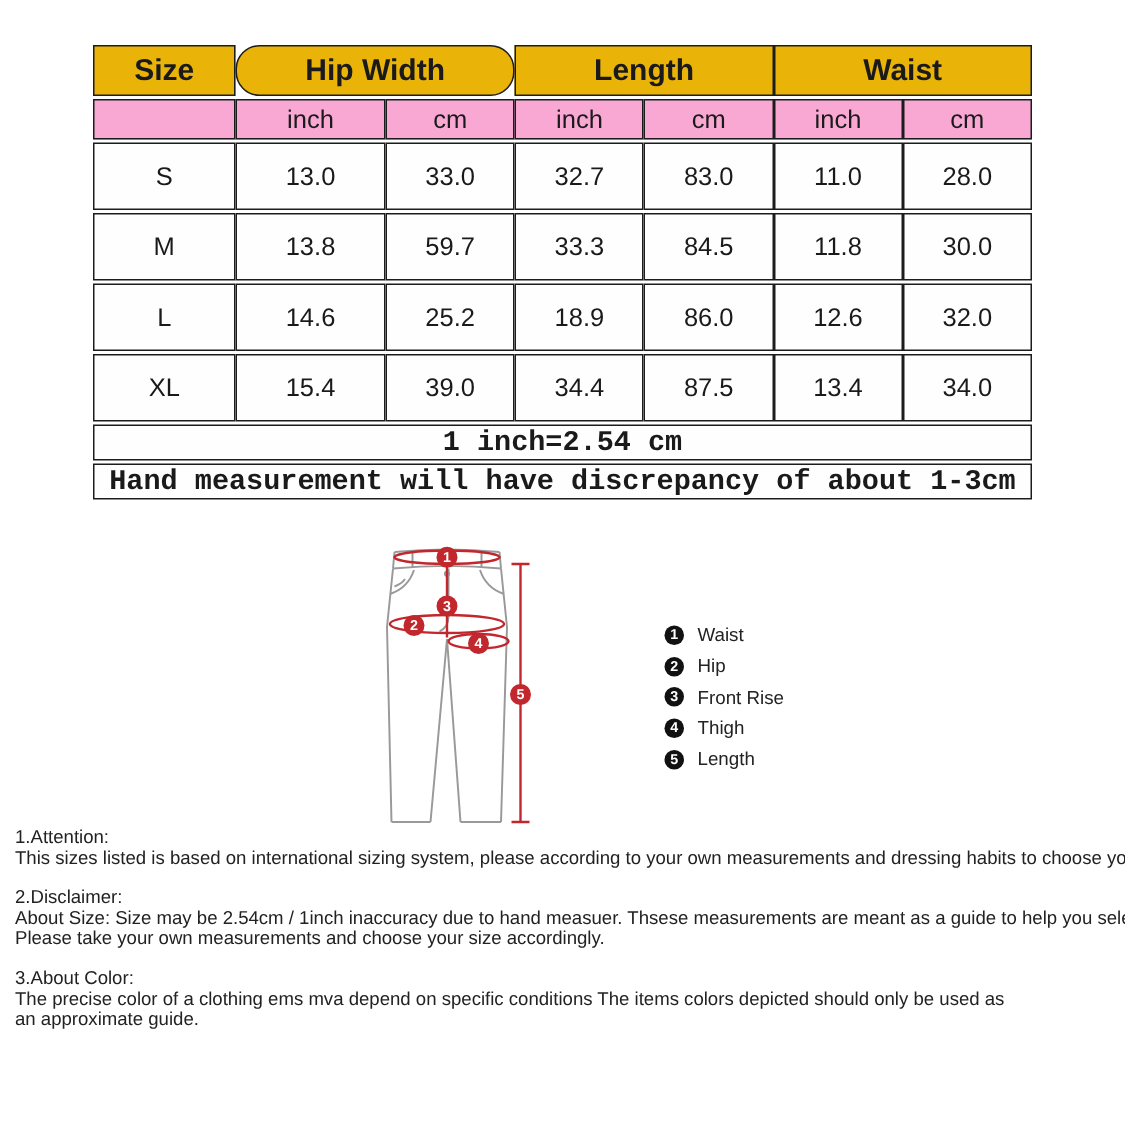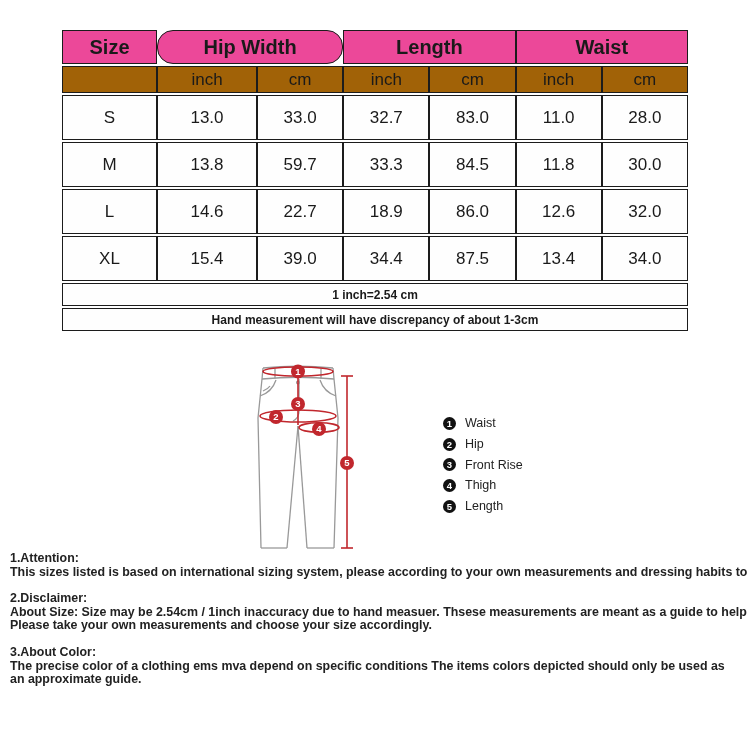--- a/index.html
+++ b/index.html
@@ -21,26 +21,26 @@
     table-layout: fixed;
     text-align: center;
   }
   table.size-chart td {
     border: 1px solid #1c1c1c;
     background: #fefefe;
     padding: 0;
     overflow: hidden;
     vertical-align: middle;
   }
-  tr.hd td   { background: #ec4899; font-weight: bold; font-size: 20px; height: 32px; }
-  tr.sub td  { background: #a16207; font-size: 17px; height: 25px; }
+  tr.hd td   { background: #eab308; font-weight: bold; font-size: 20px; height: 32px; }
+  tr.sub td  { background: #f9a8d4; font-size: 17px; height: 25px; }
   tr.data td { font-size: 17px; height: 43px; }
   tr.note td {
-    font-family: Liberation Sans, sans-serif;
-    font-weight: bold; font-size: 12px; height: 21px;
+    font-family: Liberation Mono, monospace;
+    font-weight: bold; font-size: 19px; height: 21px;
   }
   td.rel { position: relative; border-radius: 16px; }
   .corner-marker {
     position: absolute; left: 0; top: 0;
     width: 0; height: 0;
     border-top: 7px solid #2e8b34;
     border-right: 7px solid transparent;
   }
 
   
@@ -52,21 +52,21 @@
     width: 13px; height: 13px; border-radius: 50%;
     background: #111111; color: #ffffff;
     font-size: 9.5px; font-weight: bold;
     line-height: 13px; text-align: center;
     flex: 0 0 13px;
   }
   .legend-label { margin-left: 9px; font-size: 12.5px; color: #222; }
 
   
   .footnotes { position: absolute; left: 10px; top: 552px; width: 738px; }
-  .fn-section { margin-bottom: 13px; font-weight: bold; }
+  .fn-section { margin-bottom: 13px; }
   .fn-line {
     font-size: 12.4px; line-height: 13.6px;
     color: #222222; white-space: nowrap;
   }
 </style>
 </head>
 <body>
 
 <div class="table-wrap">
   <table class="size-chart">
@@ -112,21 +112,21 @@
       <td>13.8</td>
       <td>59.7</td>
       <td>33.3</td>
       <td>84.5</td>
       <td>11.8</td>
       <td>30.0</td>
     </tr>
     <tr class="data">
       <td>L</td>
       <td>14.6</td>
-      <td>22.7</td>
+      <td>25.2</td>
       <td>18.9</td>
       <td>86.0</td>
       <td>12.6</td>
       <td>32.0</td>
     </tr>
     <tr class="data">
       <td>XL</td>
       <td>15.4</td>
       <td>39.0</td>
       <td>34.4</td>

